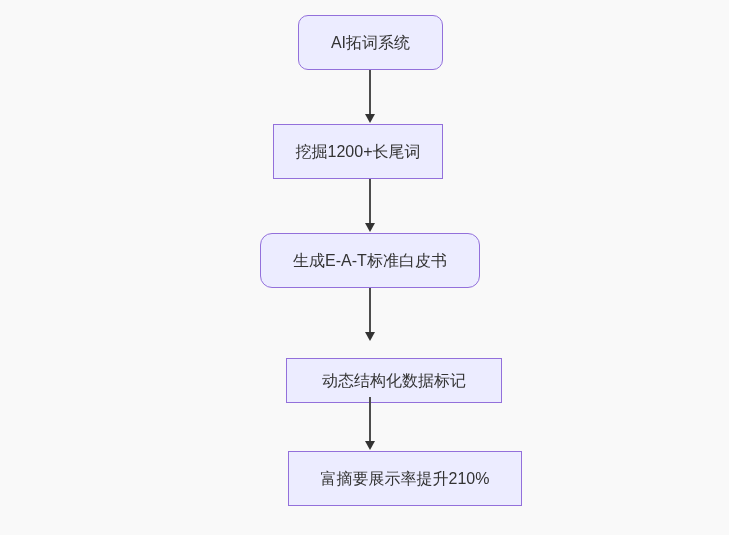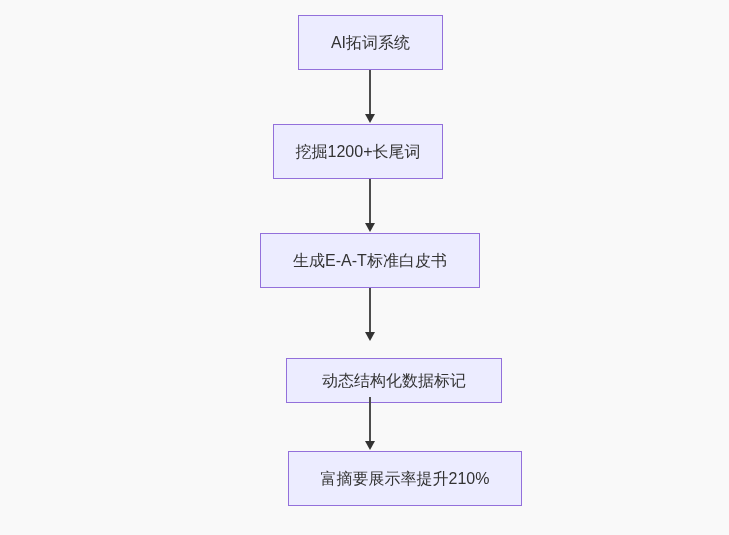--- a/index.html
+++ b/index.html
@@ -45,25 +45,25 @@
     border-left: 5px solid transparent;
     border-right: 5px solid transparent;
     border-top: 9px solid #333333;
   }
 </style>
 </head>
 <body>
 
 <div class="canvas">
 
-  <div class="node" style="left:298px; top:15px; width:145px; height:55px;">AI拓词系统</div>
+  <div class="node" style="left:298px; top:15px; width:145px; height:55px;border-radius:10px;">AI拓词系统</div>
 
   <div class="node" style="left:273px; top:124px; width:170px; height:55px;">挖掘1200+长尾词</div>
 
-  <div class="node" style="left:260px; top:233px; width:220px; height:55px;">生成E-A-T标准白皮书</div>
+  <div class="node" style="left:260px; top:233px; width:220px; height:55px;border-radius:12px;">生成E-A-T标准白皮书</div>
 
   <div class="node" style="left:262px; top:358px; width:216px; height:45px;margin-left:24px;">动态结构化数据标记</div>
 
   <div class="node" style="left:253px; top:451px; width:234px; height:55px;margin-left:35px;">富摘要展示率提升210%</div>
 
   <div class="edge-line" style="left:369px; top:70px; height:45px;"></div>
   <div class="edge-head" style="left:365px; top:114px;"></div>
 
   <div class="edge-line" style="left:369px; top:179px; height:45px;"></div>
   <div class="edge-head" style="left:365px; top:223px;"></div>

